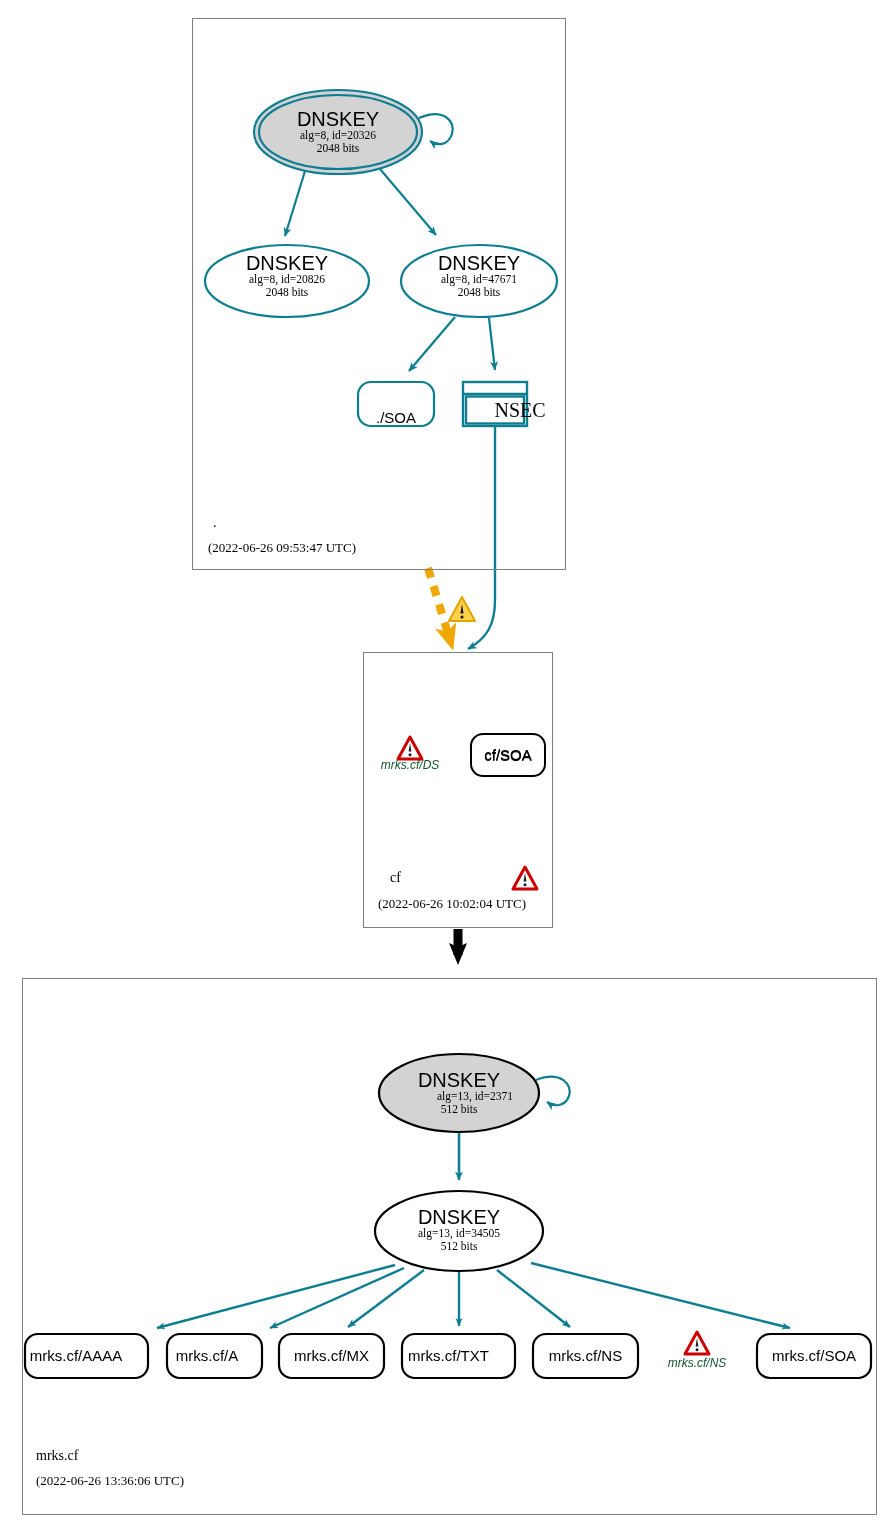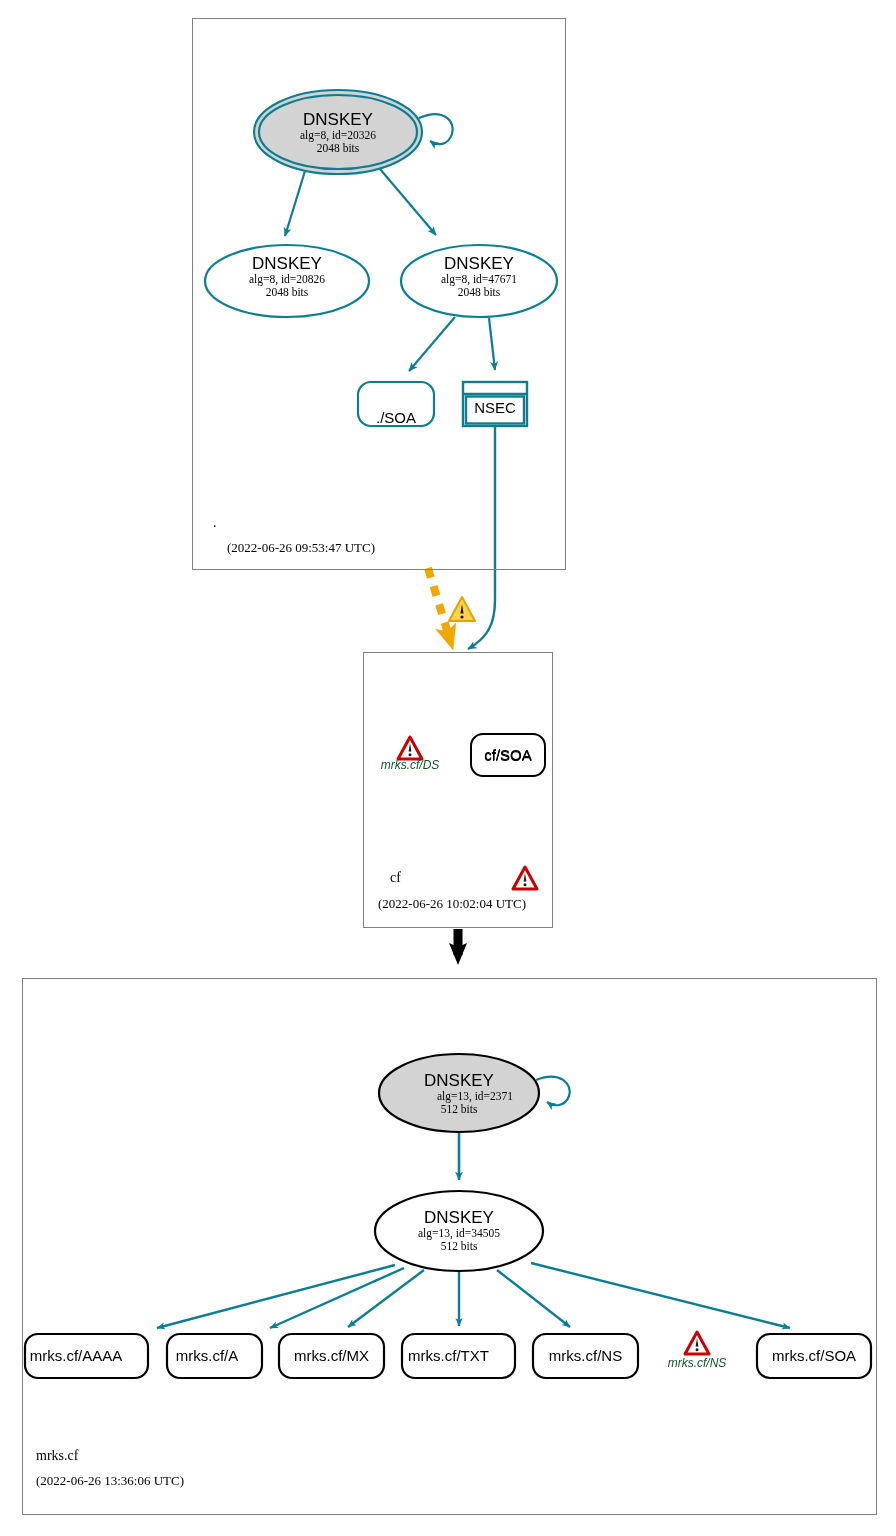--- a/index.html
+++ b/index.html
@@ -51,36 +51,37 @@
   
   .node-text {
     position: absolute;
     text-align: center;
     white-space: nowrap;
     color: #000000;
     pointer-events: none;
   }
   .dnskey-title {
     font-family: "Liberation Sans", "DejaVu Sans", sans-serif;
-    font-size: 17px;
+    font-size: 20px;
     line-height: 17px;
   }
   .dnskey-sub {
     font-family: "Liberation Serif", "DejaVu Serif", serif;
     font-size: 11.5px;
     line-height: 13px;
   }
   .rr-label {
     font-family: "Liberation Sans", "DejaVu Sans", sans-serif;
     font-size: 15px;
     line-height: 17px;
   }
   .nsec-label {
-    font-family: Liberation Sans, sans-serif;
-    font-size: 15px;
+    font-family: Liberation Serif, serif;
+    font-size: 20px;
+    padding-left: 25px;
   }
   .err-label {
     position: absolute;
     font-family: "Liberation Sans", "DejaVu Sans", sans-serif;
     font-style: italic;
     font-size: 12px;
     color: #14532d;
     white-space: nowrap;
     text-align: center;
   }
@@ -186,21 +187,21 @@
       <path d="M13,7 L14.4,15.5 L11.6,15.5 Z" fill="#1a1a1a"></path>
       <circle cx="13" cy="18.8" r="1.5" fill="#1a1a1a"></circle>
     </g>
   </svg>
 
   <div class="zone-box" style="left:192px; top:18px; width:374px; height:552px;"></div>
   <div class="zone-box" style="left:363px; top:652px; width:190px; height:276px;"></div>
   <div class="zone-box" style="left:22px; top:978px; width:855px; height:537px;"></div>
 
   <div class="zone-label" style="left:213px; top:515px;">.</div>
-  <div class="zone-time" style="left:227px; top:540px;text-align:right;">(2022-06-26 09:53:47 UTC)</div>
+  <div class="zone-time" style="left:208px; top:540px;text-align:right;">(2022-06-26 09:53:47 UTC)</div>
 
   <div class="node-text dnskey-title" style="left:258px; top:111px; width:160px;">DNSKEY</div>
   <div class="node-text dnskey-sub" style="left:258px; top:129px; width:160px;">alg=8, id=20326</div>
   <div class="node-text dnskey-sub" style="left:258px; top:142px; width:160px;">2048 bits</div>
 
   <div class="node-text dnskey-title" style="left:207px; top:255px; width:160px;">DNSKEY</div>
   <div class="node-text dnskey-sub" style="left:207px; top:273px; width:160px;">alg=8, id=20826</div>
   <div class="node-text dnskey-sub" style="left:207px; top:286px; width:160px;">2048 bits</div>
 
   <div class="node-text dnskey-title" style="left:399px; top:255px; width:160px;">DNSKEY</div>

